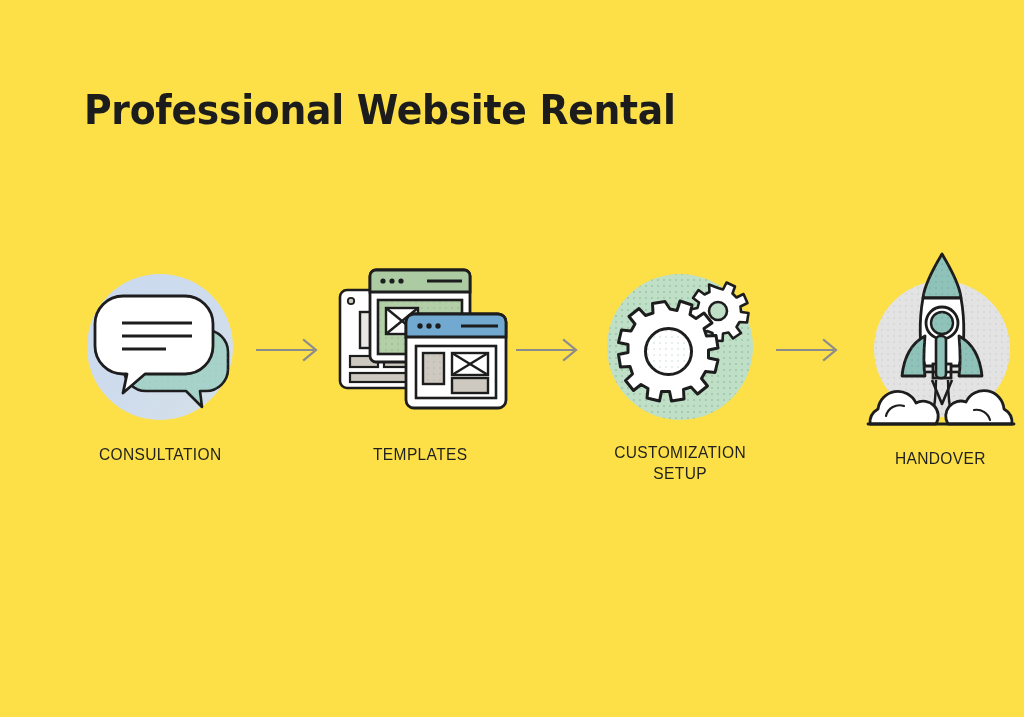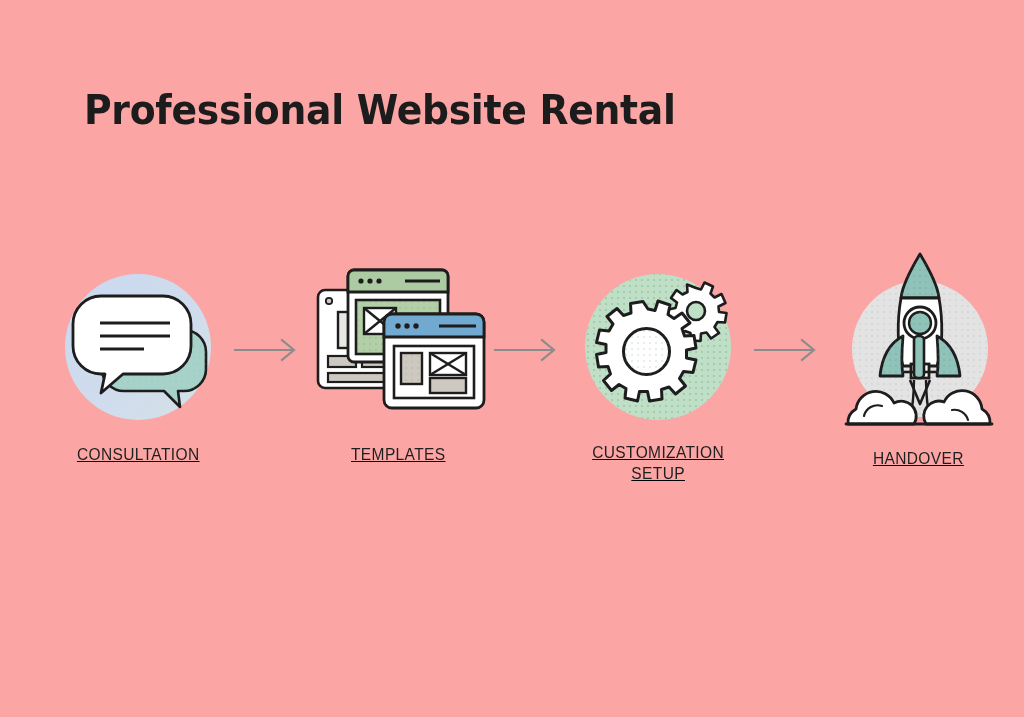--- a/index.html
+++ b/index.html
@@ -11,50 +11,49 @@
     width: 1024px;
     height: 717px;
     font-family: "Liberation Sans", sans-serif;
     overflow: hidden;
     position: relative;
   }
 
   #slide {
     position: absolute;
     inset: 0;
-    background: #fca5a5;
+    background: #fde047;
   }
 
   
   #page-title {
     position: absolute;
     left: 84px;
     top: 86px;
     font-size: 41px;
     font-weight: 700;
     letter-spacing: -0.3px;
     color: #1c1c1c;
     font-family: "DejaVu Sans", sans-serif;
     white-space: nowrap;
     transform: scaleX(0.92);
     transform-origin: left center;
   }
 
   
   #process-row {
     position: absolute;
-    left: 78px;
+    left: 70px;
     top: 260px;
     width: 900px;
     height: 250px;
     display: flex;
     flex-direction: row;
     align-items: flex-start;
-    justify-content: center;
-    text-decoration: underline;
+    justify-content: space-between;
   }
 
   .step {
     width: 180px;
     display: flex;
     flex-direction: column;
     align-items: center;
   }
 
   .step-art {

